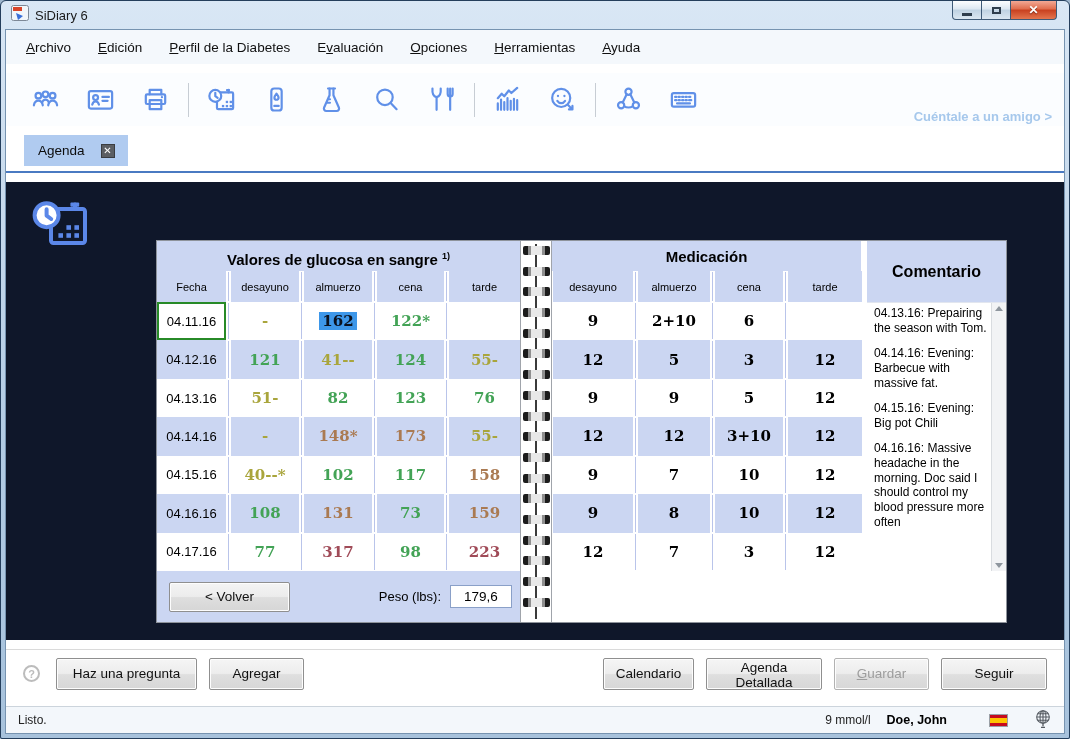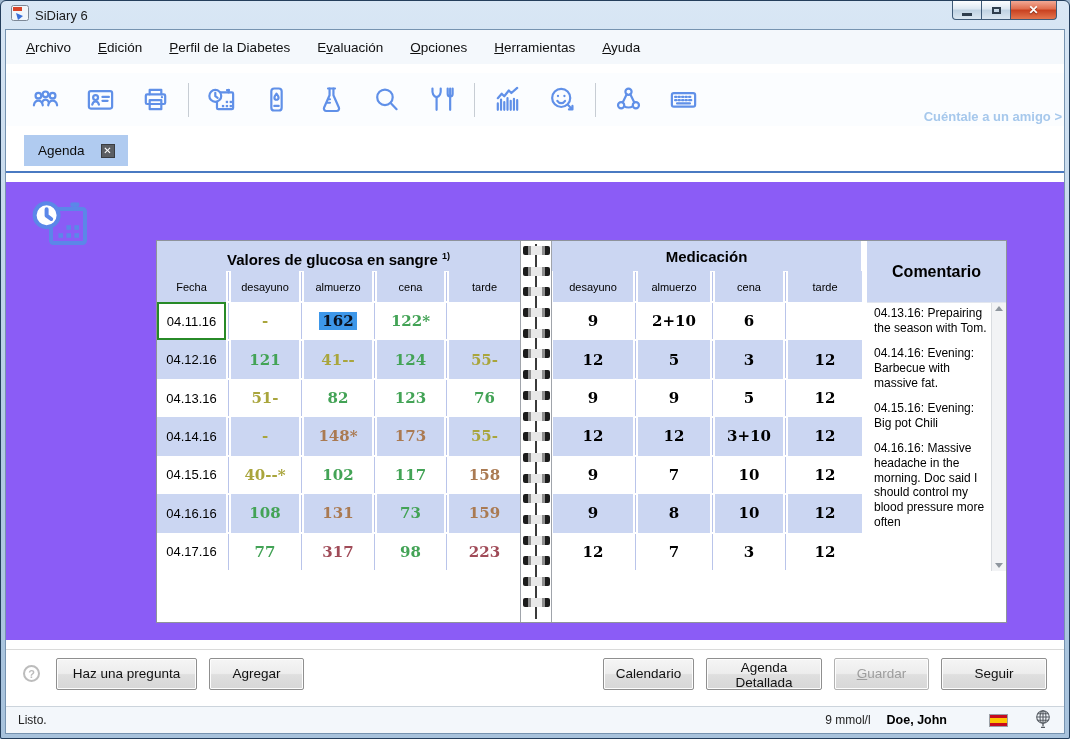--- a/index.html
+++ b/index.html
@@ -22,27 +22,27 @@
   .client{height:705px;background:#fff;border:1px solid #7693b0;display:flex;flex-direction:column;overflow:hidden;gap:9px;}
 
   .menubar{height:34px;background:#f4f8fc;display:flex;align-items:center;padding-left:20px;gap:27px;font-size:13.5px;color:#101010;flex:none;}
   .menu-item{cursor:default;}
 
   .toolbar{height:53px;background:#fbfdff;display:flex;align-items:center;padding-left:12px;position:relative;flex:none;}
   .tb-btn{width:55px;display:flex;justify-content:center;align-items:center;}
   .tb-sep{width:1px;height:34px;background:#c7cdd4;margin:0 5px;}
   .tbi{stroke:#6090e8;fill:none;stroke-width:1.7;stroke-linecap:round;stroke-linejoin:round;width:31px;height:31px;}
   .tbi .fl{fill:#6090e8;stroke:none;}
-  .tell-friend{position:absolute;right:2px;bottom:2px;color:#a6c8ec;font-weight:bold;font-size:13px;cursor:pointer;}
+  .tell-friend{position:absolute;right:12px;bottom:2px;color:#a6c8ec;font-weight:bold;font-size:13px;cursor:pointer;}
 
   .tabstrip{height:38px;background:#fff;border-bottom:2px solid #4a7ac2;flex:none;display:flex;align-items:flex-start;}
   .tab{margin-left:18px;height:31px;min-width:104px;background:#b0cbf0;display:flex;align-items:center;padding:0 10px 0 14px;gap:16px;font-size:13.5px;color:#0c0c0c;}
   .tab-close{width:14px;height:14px;background:#5b5e63;border:1px solid #3a3c40;color:#fff;font-size:10px;line-height:12px;text-align:center;cursor:pointer;}
 
-  .main{flex:1;position:relative;background:#8b5cf6;}
+  .main{flex:1;position:relative;background:#0f172a;}
   .big-icon{position:absolute;left:26px;top:14px;}
   .bgi{stroke:#5b87e8;fill:none;stroke-width:2;stroke-linecap:round;stroke-linejoin:round;}
   .bgi .fl{fill:#5b87e8;stroke:none;}
 
   .book{position:absolute;left:150px;top:58px;width:851px;height:383px;display:grid;grid-template-columns:363px 32px 1fr;border:1px solid #8e939b;background:#fff;}
 
   .page.left{display:grid;grid-template-rows:61px 1fr 51px;}
   .page-title{height:30px;line-height:31px;text-align:center;font-weight:bold;font-size:15px;background:#cbd6f2;color:#000;}
   .page-title sup{font-size:9px;font-weight:bold;margin-left:4px;}
   .col-heads{height:31px;background:#fff;}
@@ -383,20 +383,27 @@
                   <span class="val c-red">317</span>
                 </div>
               <div class="cell">
                   <span class="val c-green">98</span>
                 </div>
               <div class="cell">
                   <span class="val c-red">223</span>
                 </div>
             </div>
           </div>
+          <div class="page-foot">
+            <button class="nav-btn">&lt; Volver</button>
+            <div class="weight">
+              <span>Peso (lbs):</span>
+              <input class="weight-input" value="179,6" style="">
+            </div>
+          </div>
         </div>
 
         <div class="spiral">
             <div class="ring"></div>
             <div class="ring"></div>
             <div class="ring"></div>
             <div class="ring"></div>
             <div class="ring"></div>
             <div class="ring"></div>
             <div class="ring"></div>

